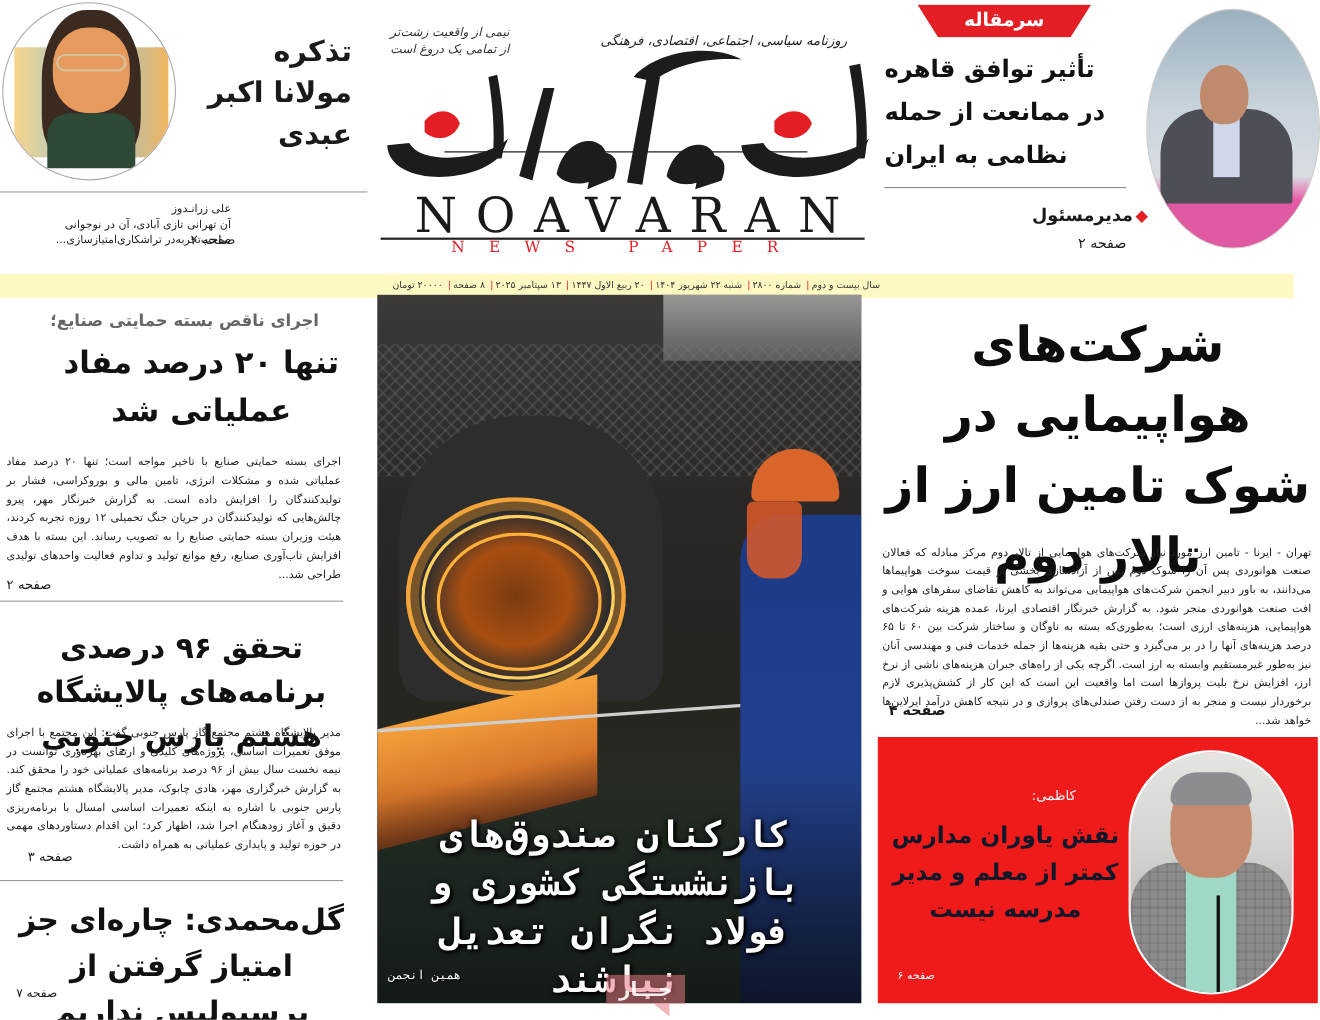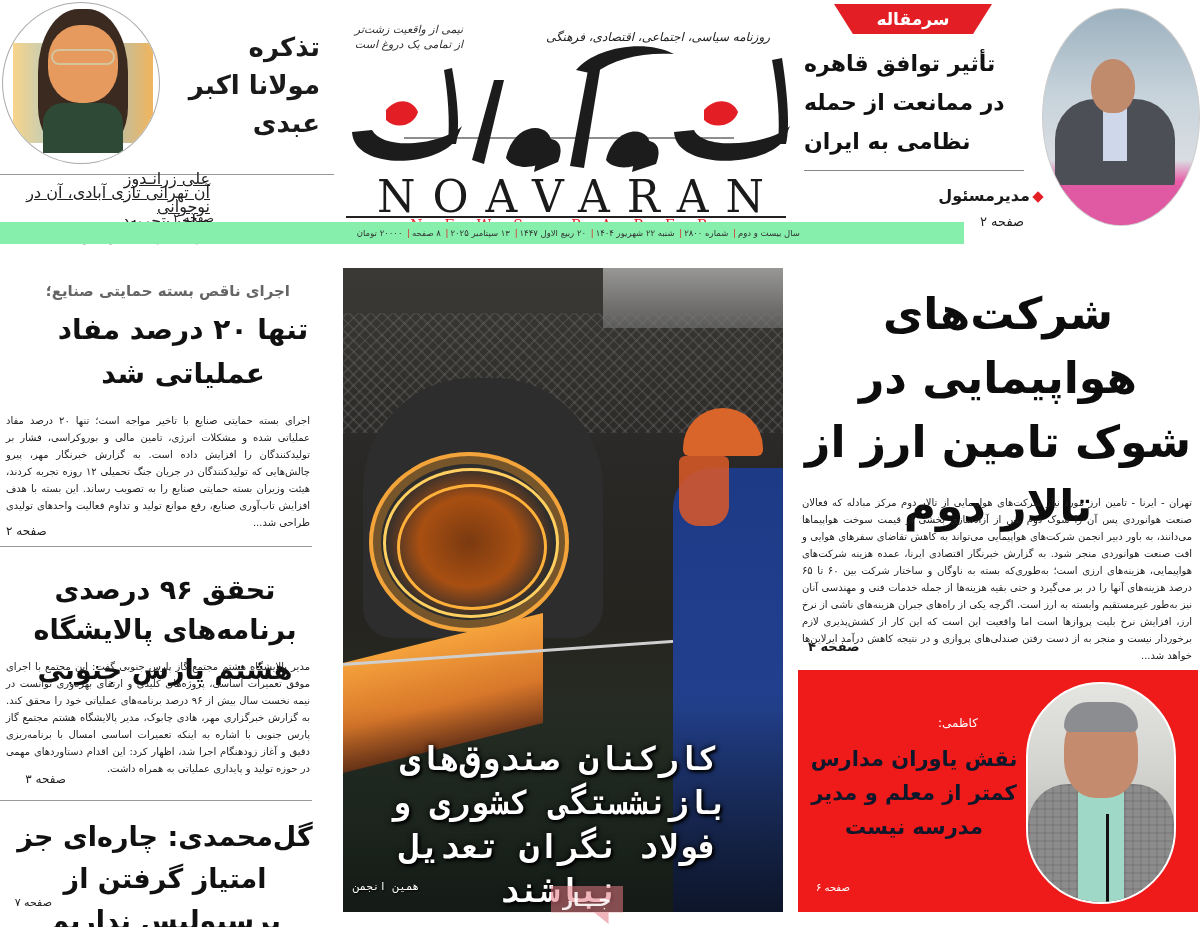--- a/index.html
+++ b/index.html
@@ -40,24 +40,24 @@
   .profile-box { left: 0; top: 0; width: 340px; height: 236px; }
   .profile-photo { position: absolute; left: 2px; top: 2px; width: 158px; height: 162px; border-radius: 50%;
     border: 1px solid #aaa; overflow: hidden; background: #fff; }
   .profile-photo .bg { position: absolute; left: 10px; top: 40px; width: 140px; height: 100px; background: linear-gradient(90deg, #f7d48a, #8fc6e3, #f1b55d); }
   .profile-photo .hair { position: absolute; left: 35px; top: 6px; width: 90px; height: 140px; background: #3a2a20; border-radius: 45% 45% 30% 30%; }
   .profile-photo .face { position: absolute; left: 45px; top: 22px; width: 70px; height: 78px; background: #e69a5e; border-radius: 45%; }
   .profile-photo .glasses { position: absolute; left: 48px; top: 46px; width: 64px; height: 16px; border: 2px solid #d5c39b; border-radius: 8px; }
   .profile-photo .body { position: absolute; left: 40px; top: 100px; width: 80px; height: 50px; background: #2e4a36; border-radius: 20px 20px 0 0; }
   .profile-title { position: absolute; left: 170px; top: 28px; width: 150px; font-size: 26px; font-weight: bold; text-align: right; line-height: 38px; }
   .profile-rule { position: absolute; left: 0; top: 174px; width: 334px; height: 1px; background: #999; }
-  .profile-excerpt { position: absolute; left: 4px; top: 172px; width: 206px; font-size: 16px; line-height: 14px; text-align: right; color: #222; text-decoration: underline; }
+  .profile-excerpt { position: absolute; left: 4px; top: 184px; width: 206px; font-size: 10px; line-height: 14px; text-align: right; color: #222; }
   .profile-page { position: absolute; left: 166px; top: 211px; width: 48px; font-size: 12px; text-align: right; }
 
-  .dateline { left: 0; top: 222px; width: 964px; height: 22px; background: #86efac; }
+  .dateline { left: 0; top: 249px; width: 1176px; height: 22px; background: #fef9c3; }
   .dateline-text { position: absolute; left: 340px; top: 0; width: 460px; font-size: 8.5px; line-height: 22px; text-align: right; color: #333; white-space: nowrap; overflow: hidden; }
   .dateline-text .sep { color: #e31e24; padding: 0 2px; }
 
   
   .left-col { left: 0; top: 262px; width: 330px; height: 665px; }
   .kicker { position: absolute; left: 0; top: 20px; width: 290px; text-align: right; font-size: 15px; font-weight: bold; color: #666; }
   .lhead1 { position: absolute; left: 0; top: 46px; width: 330px; text-align: center; font-size: 28px; font-weight: bold; line-height: 44px; color: #111; padding-left: 36px; }
   .lbody1 { position: absolute; left: 6px; top: 150px; width: 304px; font-size: 10px; line-height: 17px; text-align: justify; text-align-last: right; color: #222; }
   .lpage1 { position: absolute; left: 6px; top: 262px; width: 50px; font-size: 12px; text-align: left; }
   .lrule { position: absolute; left: 0; width: 312px; height: 1px; background: #999; }

